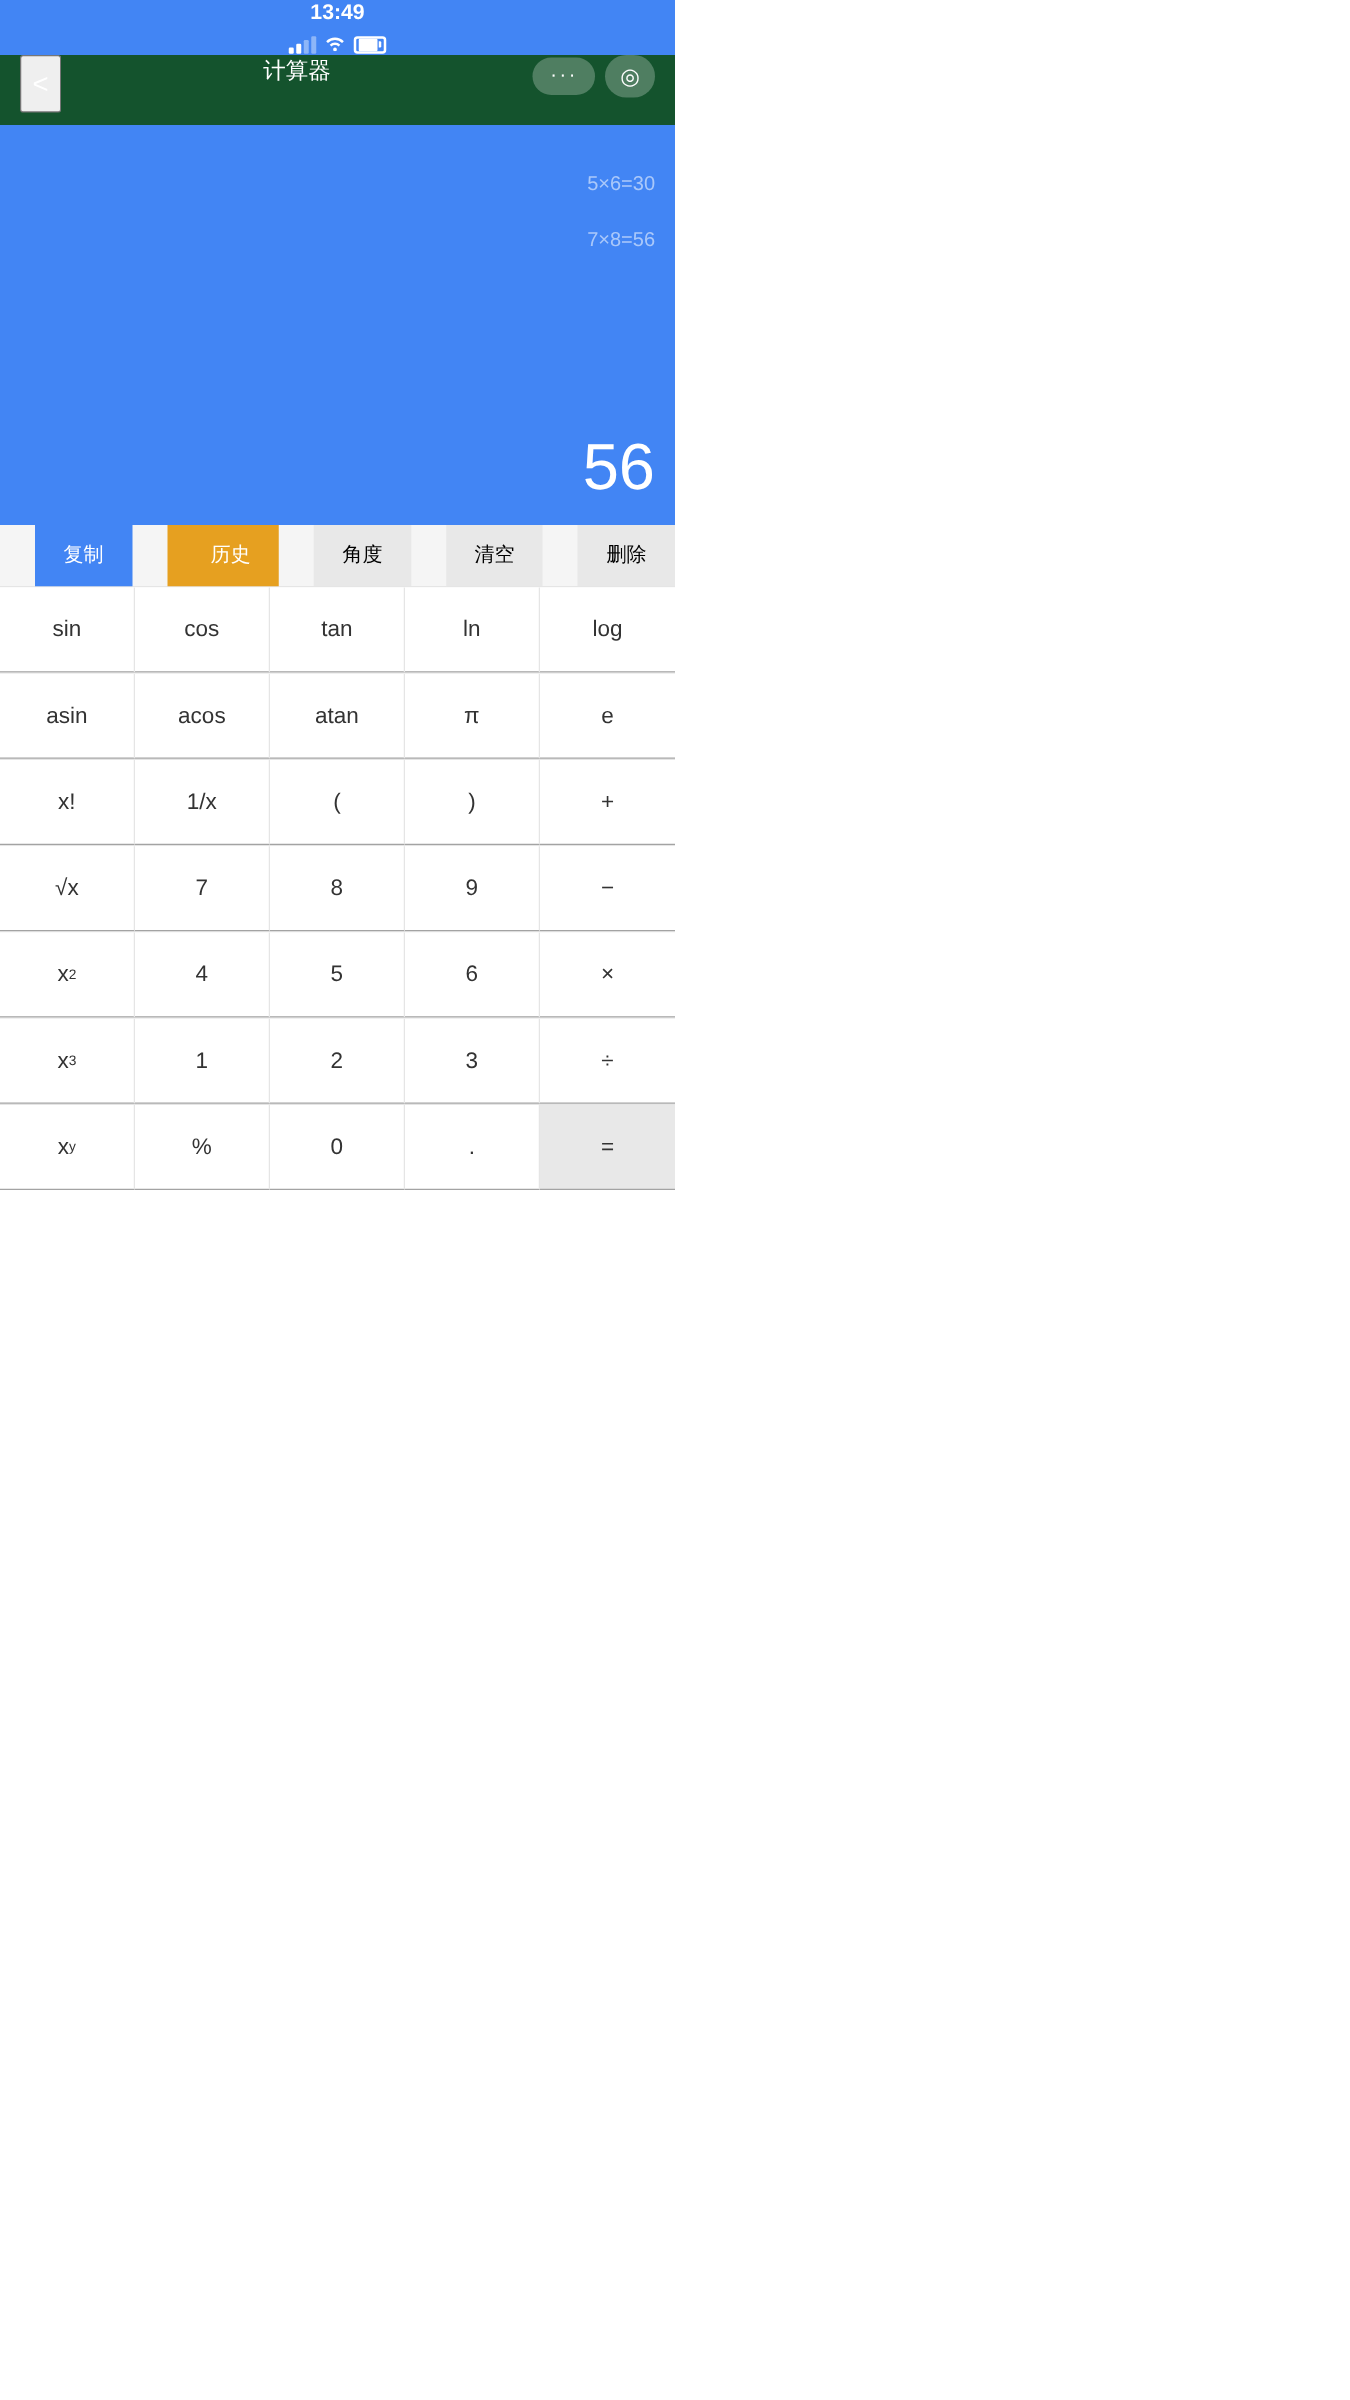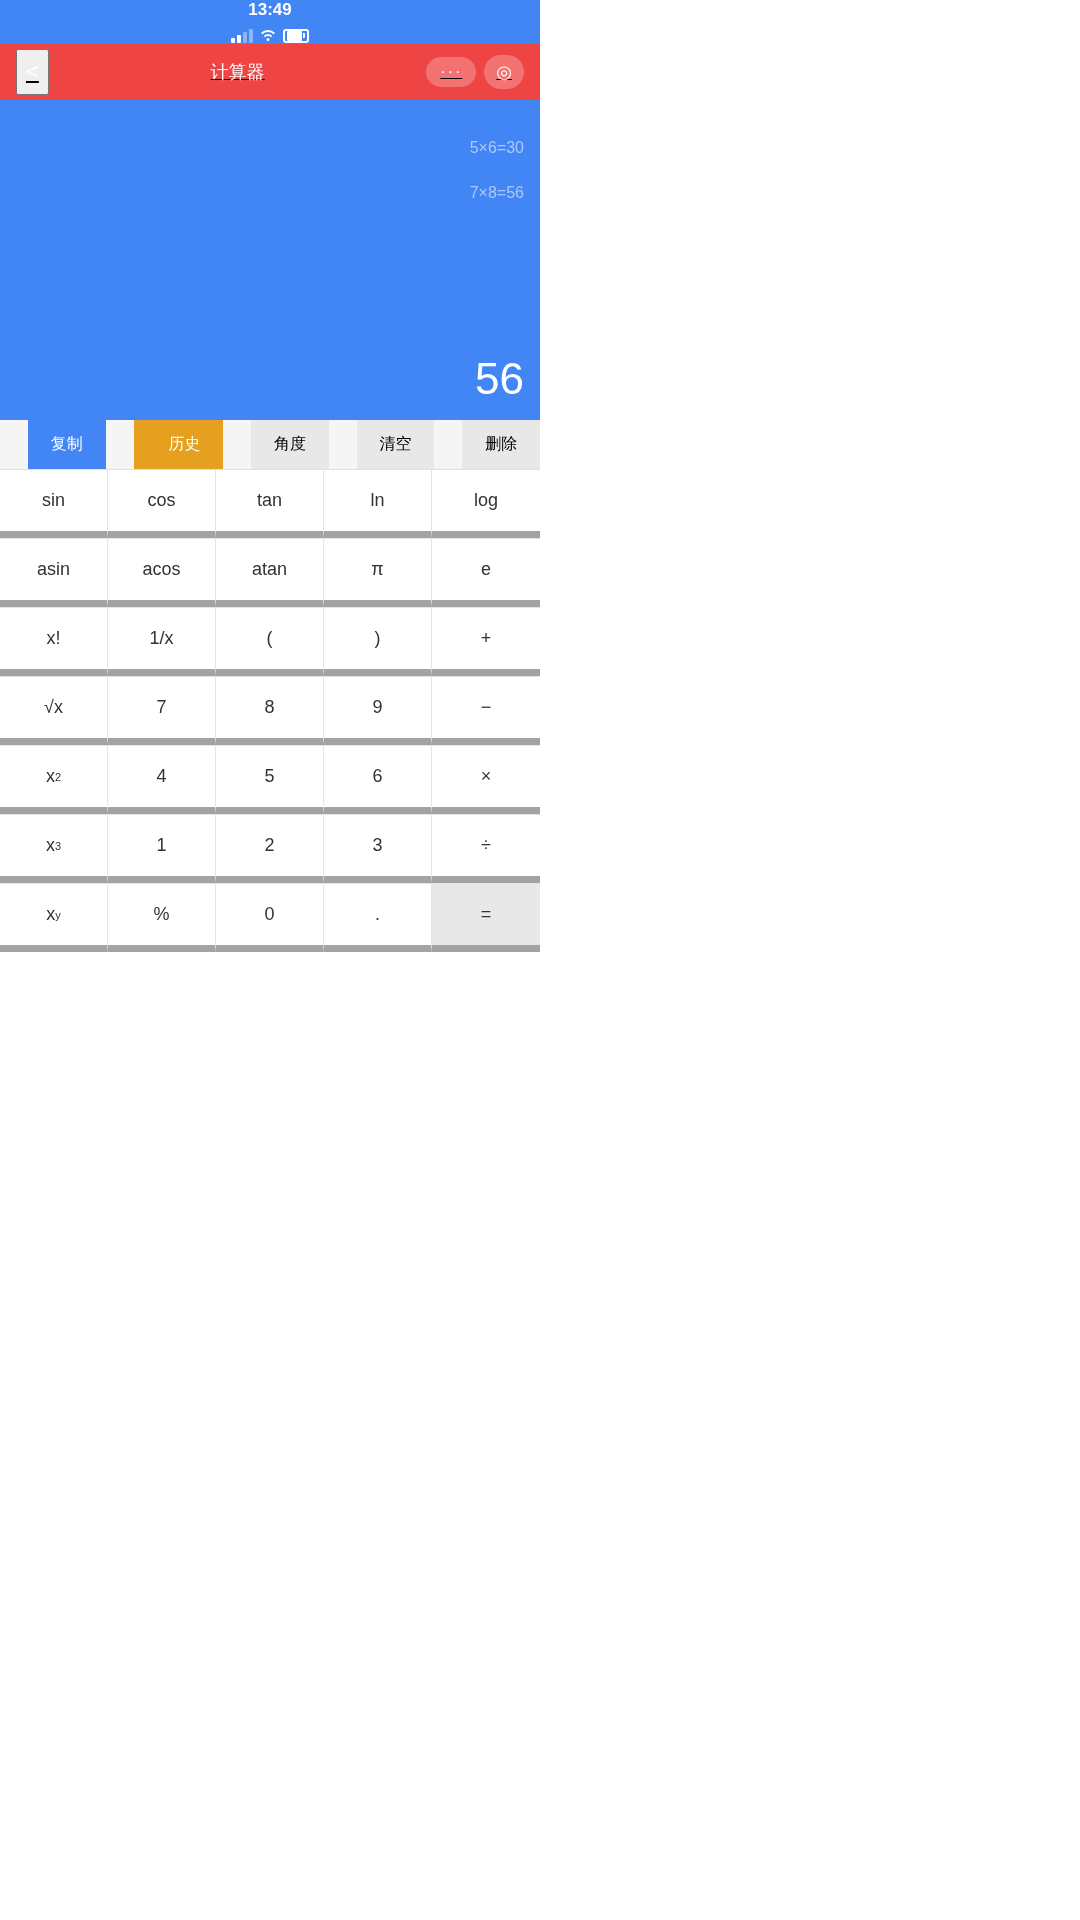--- a/index.html
+++ b/index.html
@@ -42,27 +42,26 @@
       width: 4px;
       border-radius: 1px;
     }
     .wifi-icon {
       color: #fff;
       font-size: 14px;
     }
 
     
     .header {
-      background: #ef4444;
+      background: #14532d;
       height: 56px;
       display: flex;
-      align-items: center;
+      align-items: flex-start;
       justify-content: space-between;
       padding: 0 16px;
-      text-decoration: underline;
     }
     .header-back {
       color: #fff;
       font-size: 22px;
       cursor: pointer;
       padding: 8px;
     }
     .header-title {
       color: #fff;
       font-size: 18px;
@@ -111,21 +110,21 @@
       text-align: right;
     }
     .history-entry {
       color: rgba(255,255,255,0.55);
       font-size: 16px;
       line-height: 1.6;
       margin-top: 19px;
     }
     .current-result {
       color: #fff;
-      font-size: 44px;
+      font-size: 52px;
       font-weight: 400;
     }
 
     
     .toolbar {
       display: flex;
       background: #f5f5f5;
       border-bottom: 1px solid #e0e0e0;
     }
     .toolbar-btn {
@@ -163,21 +162,21 @@
       justify-content: center;
       border-right: 1px solid #e5e5e5;
       border: none;
       background: #fff;
       font-size: 18px;
       color: #333;
       cursor: pointer;
       padding: 2px;
       height: 68px;
       border-right: 1px solid #e5e5e5;
-      border-bottom: 7px solid #a3a3a3;
+      border-bottom: 1px solid #a3a3a3;
     }
     .key:last-child {
       border-right: none;
     }
     .key sup {
       font-size: 11px;
       vertical-align: super;
     }
     .key-equals {
       background: #e8e8e8;

